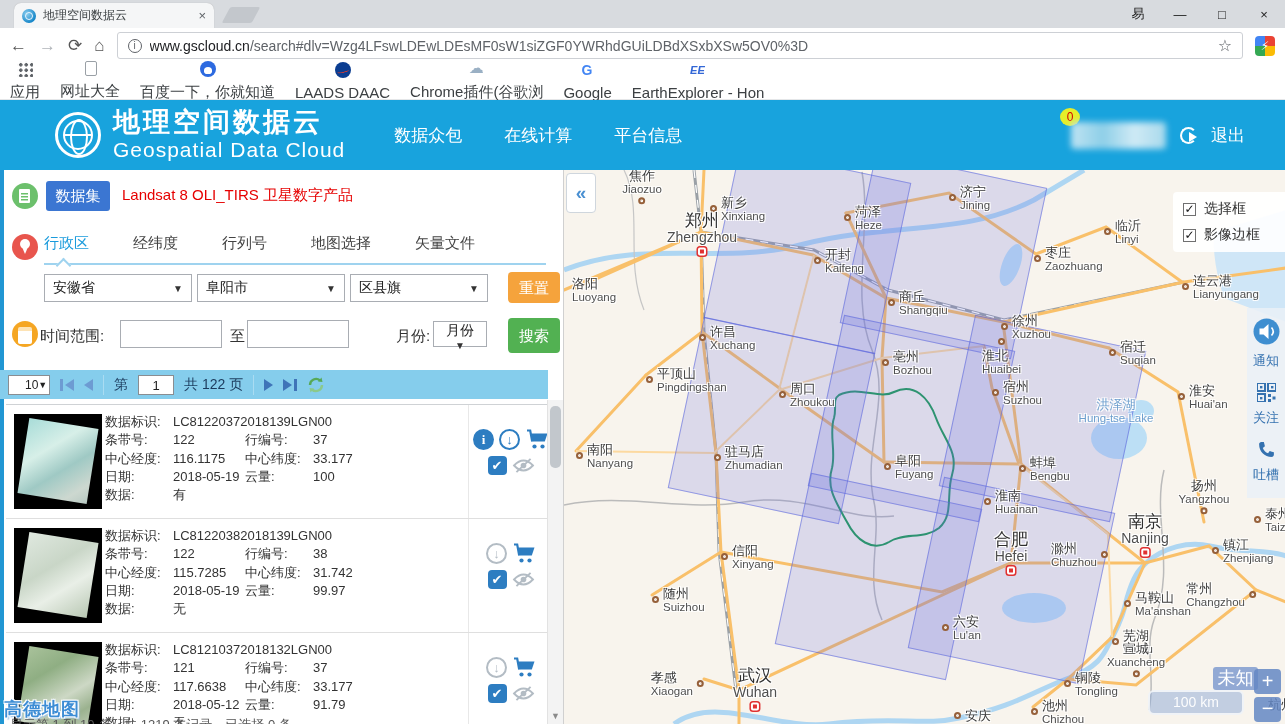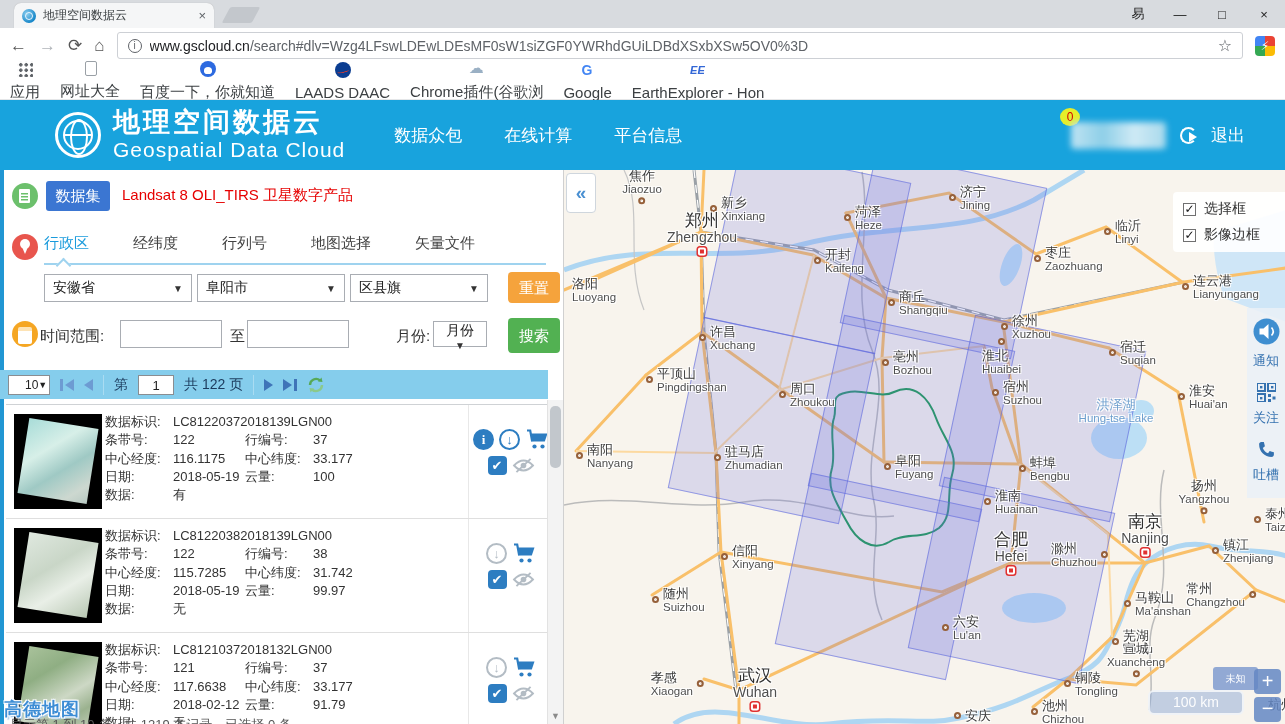--- a/index.html
+++ b/index.html
@@ -138,21 +138,21 @@
   .city.above .ctxt { align-items:center; }
   .city.left { flex-direction:row-reverse; transform:translateX(-100%); }
   .city.water .czh { color:#6d9fce; } .city.water .cen { color:#6d9fce; }
   .collapse-btn { left:2px; top:3px; width:30px; height:40px; background:#fff; border:1px solid #cfd6dd; border-radius:4px; color:#4a90d2; font-size:19px; font-weight:bold; text-align:center; line-height:38px; z-index:10; }
   .chk-panel { right:0; top:22px; width:112px; height:60px; background:rgba(255,255,255,0.92); border-radius:4px 0 0 4px; z-index:10; padding:8px 10px; display:flex; flex-direction:column; justify-content:space-between; }
   .chk-row { display:flex; align-items:center; gap:8px; font-size:14px; color:#333; }
   .chk-box { width:13px; height:13px; border:1px solid #707070; background:#fff; font-size:12px; line-height:11px; text-align:center; color:#111; }
   .side-toolbar { right:0; top:138px; width:38px; height:190px; background:rgba(233,240,247,0.88); z-index:10; display:flex; flex-direction:column; align-items:center; padding-top:10px; gap:7px; }
   .tb-lbl { font-size:13px; color:#3572b0; }
   .scalebar { left:584px; top:520px; width:96px; height:25px; background:rgba(150,175,215,0.55); border:2px solid rgba(255,255,255,0.75); border-radius:6px; color:rgba(255,255,255,0.95); font-size:14px; text-align:center; line-height:21px; z-index:10; }
-  .unknown-lbl { left:649px; top:497px; width:45px; height:23px; background:rgba(120,150,205,0.8); border-radius:3px; color:#fff; font-size:10px; text-align:center; line-height:23px; z-index:10; }
+  .unknown-lbl { left:649px; top:497px; width:45px; height:23px; background:rgba(120,150,205,0.8); border-radius:3px; color:#fff; font-size:18px; text-align:center; line-height:23px; z-index:10; }
   .zoom-btn { left:690px; width:27px; background:rgba(100,135,195,0.85); border-radius:4px; color:#fff; font-size:20px; text-align:center; z-index:10; }
   .z-in { top:499px; height:25px; line-height:25px; }
   .z-out { top:527px; height:25px; line-height:23px; }
 </style>
 </head>
 <body>
 
 <div class="abs" id="titlebar">
   <div class="tab">
     <span class="tab-fav"></span>
@@ -439,21 +439,21 @@
           <span class="fv2">37</span>
         </div>
     <div class="ln" style="top:45px;">
           <span class="fl1">中心经度:</span>
           <span class="fv1">117.6638</span>
           <span class="fl2">中心纬度:</span>
           <span class="fv2">33.177</span>
         </div>
     <div class="ln" style="top:63px;">
           <span class="fl1">日期:</span>
-          <span class="fv1">2018-02-12</span>
+          <span class="fv1">2018-05-12</span>
           <span class="fl2">云量:</span>
           <span class="fv2">91.79</span>
         </div>
     <div class="ln" style="top:81px;">
           <span class="fl1">数据:</span>
           <span class="fv1">无</span>
         </div>
     <div class="item-sep"></div>
     <div class="icons">
       <div class="irow">

